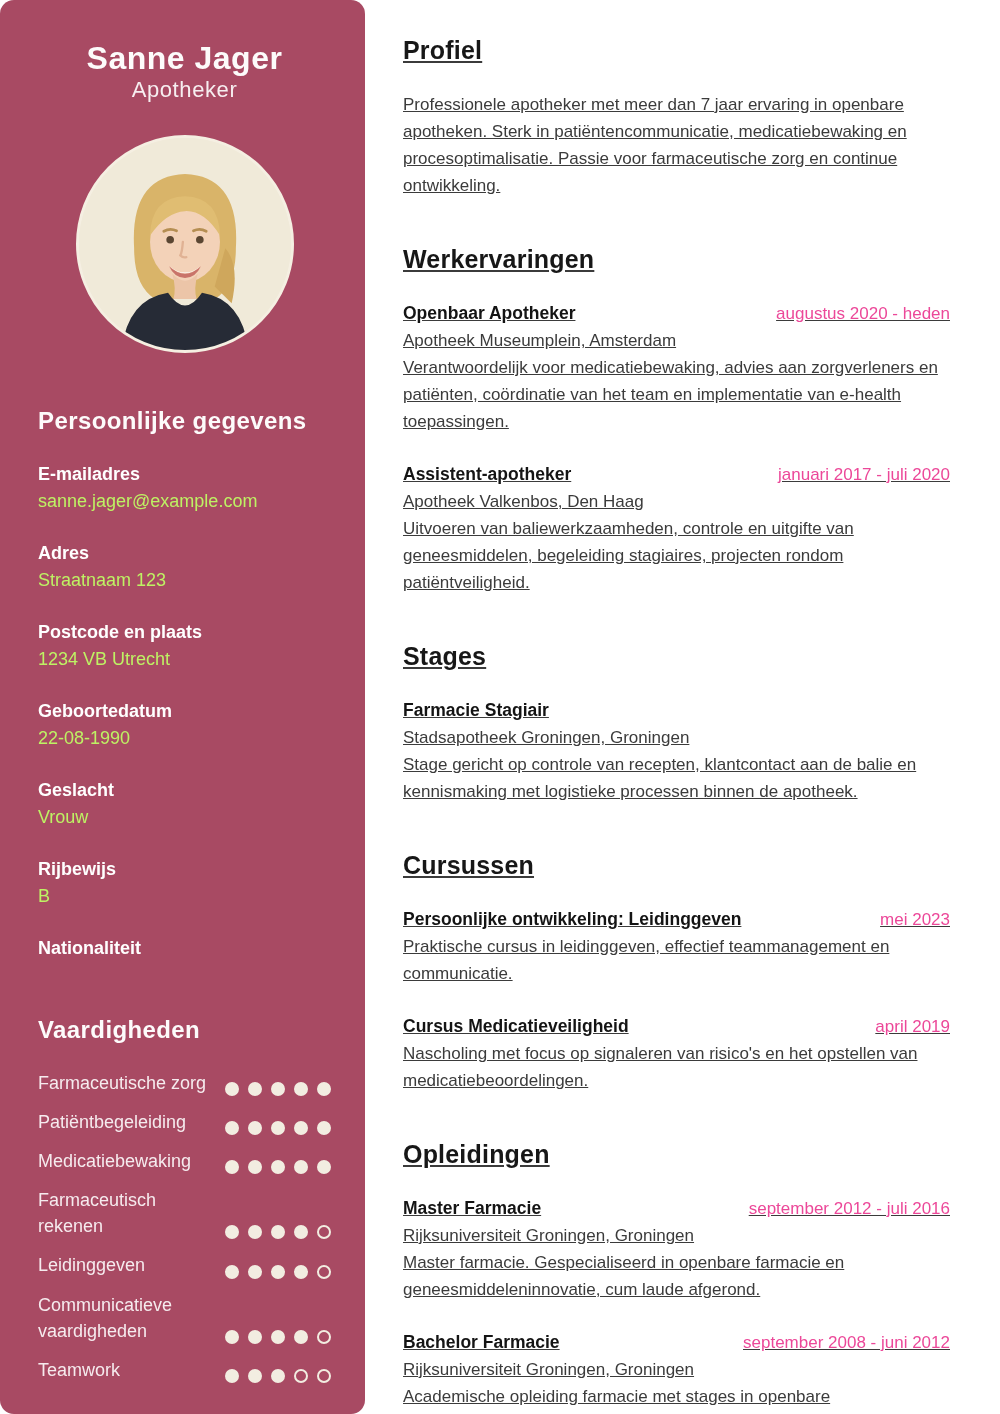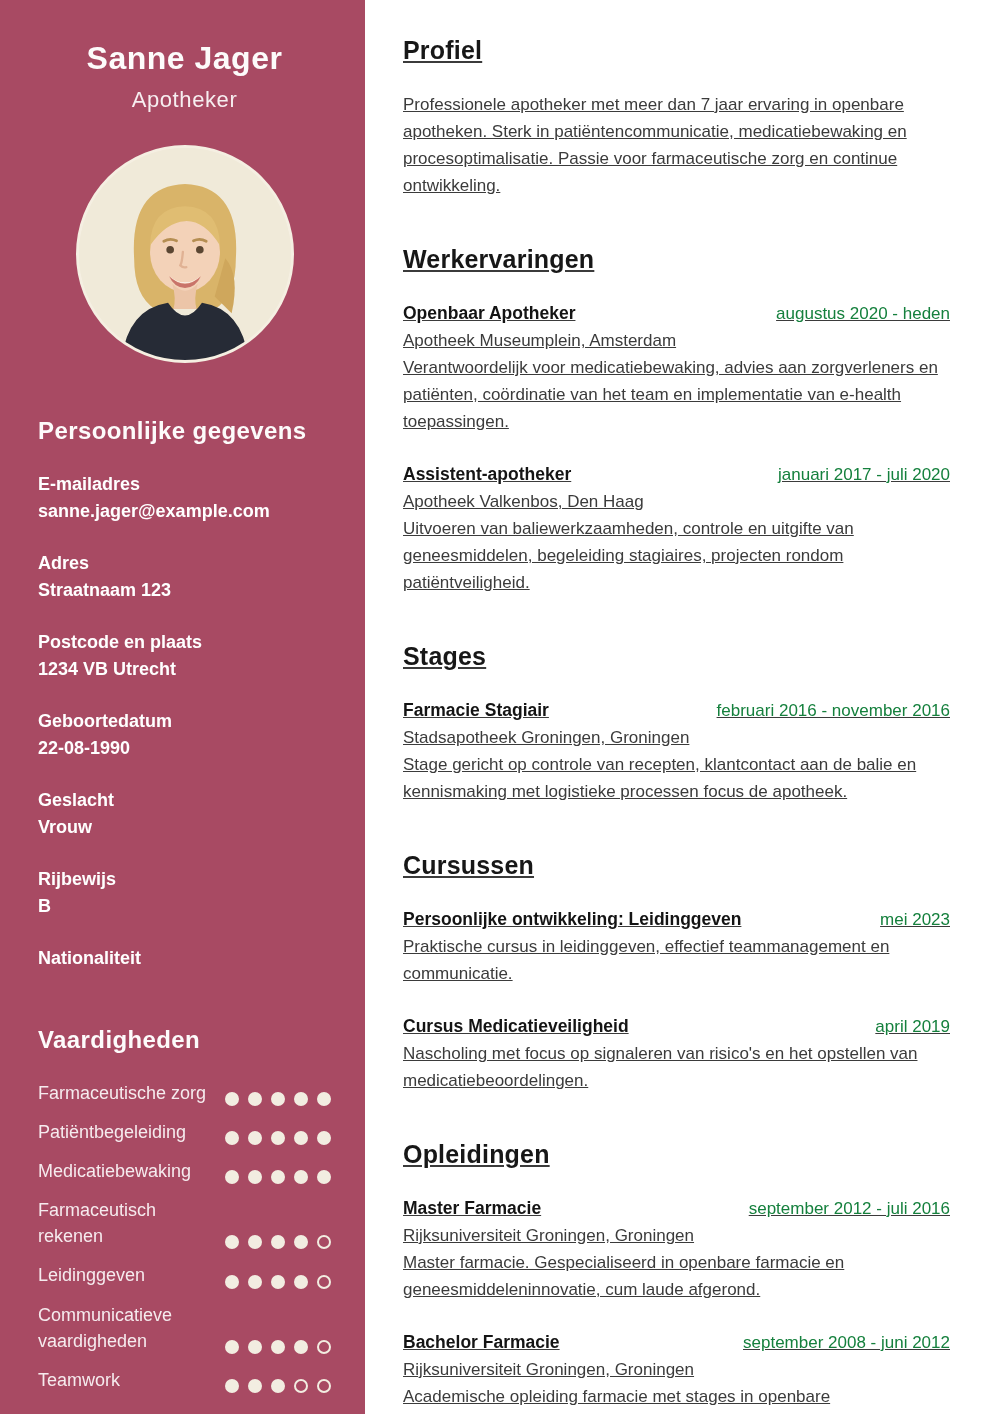--- a/index.html
+++ b/index.html
@@ -9,44 +9,45 @@
   .page {
     width: 1000px; height: 1414px;
     display: flex; overflow: hidden; background: #ffffff;
   }
 
   
   .sidebar {
     width: 365px; flex: 0 0 365px; height: 100%;
     background: #a84a63; color: #ffffff;
     padding: 40px 34px 4px 38px;
+    border-radius: 14px;
   }
   .sidebar-header { text-align: center; }
   .person-name {
     font-size: 32px; font-weight: bold; letter-spacing: 0.5px;
     color: #fdfbfb;
   }
   .person-role {
-    font-size: 22px; margin-top: 10px; color: #f7eef0; font-weight: normal;
+    font-size: 22px; color: #f7eef0; font-weight: normal;
     letter-spacing: 0.6px;
   }
   .photo-wrap { margin: 32px auto 0; width: 218px; height: 218px; }
   .photo {
     width: 218px; height: 218px; border-radius: 50%;
     overflow: hidden; border: 3px solid #f5efe2; background: #f0ead9;
   }
   .photo svg { display: block; width: 100%; height: 100%; }
 
   .side-section-heading {
     font-size: 24px; font-weight: bold; letter-spacing: 0.4px;
     margin-top: 54px; margin-bottom: 26px; color: #fdfbfb;
   }
   .field { margin-bottom: 25px; }
   .field-label { font-size: 18px; font-weight: bold; color: #ffffff; line-height: 1.5; }
-  .field-value { font-size: 18px; color: #ffffff; line-height: 1.5; font-weight: bold; }
+  .field-value { font-size: 18px; color: #bef264; line-height: 1.5; font-weight: normal; }
 
   .skill-row {
     display: flex; align-items: flex-end; justify-content: space-between;
     margin-bottom: 13px;
   }
   .skill-label {
     font-size: 18px; color: #f6ebee; line-height: 1.45; flex: 1 1 auto;
     padding-right: 10px;
   }
   .skill-dots { display: flex; gap: 9px; flex: 0 0 auto; }
@@ -65,21 +66,21 @@
     font-size: 25px; font-weight: bold; color: #171717;
     letter-spacing: 0.2px; margin-bottom: 26px;
   }
   .section-body { font-size: 17px; line-height: 27px; color: #3b3b3b; }
 
   .entry { margin-bottom: 26px; }
   .entry-header {
     display: flex; justify-content: space-between; align-items: center;
   }
   .entry-title { font-size: 17.5px; font-weight: bold; color: #141414; line-height: 27px; }
-  .entry-period { font-size: 17px; color: #15803d; line-height: 27px; white-space: nowrap; }
+  .entry-period { font-size: 17px; color: #ec4899; line-height: 27px; white-space: nowrap; }
   .entry-org { font-size: 17px; color: #3b3b3b; line-height: 27px; }
   .entry-desc { font-size: 17px; color: #3b3b3b; line-height: 27px; }
 </style>
 </head>
 <body>
 
 <div class="page">
 
   <aside class="sidebar">
     <div class="sidebar-header">
@@ -239,24 +240,23 @@
         <div class="entry-desc">Uitvoeren van baliewerkzaamheden, controle en uitgifte van geneesmiddelen, begeleiding stagiaires, projecten rondom patiëntveiligheid.</div>
       </div>
     </section>
 
     <section class="section">
       <h2 class="section-heading">Stages</h2>
 
       <div class="entry">
         <div class="entry-header">
           <span class="entry-title">Farmacie Stagiair</span>
-          <span class="entry-period">februari 2016 - november 2016</span>
         </div>
         <div class="entry-org">Stadsapotheek Groningen, Groningen</div>
-        <div class="entry-desc">Stage gericht op controle van recepten, klantcontact aan de balie en kennismaking met logistieke processen focus de apotheek.</div>
+        <div class="entry-desc">Stage gericht op controle van recepten, klantcontact aan de balie en kennismaking met logistieke processen binnen de apotheek.</div>
       </div>
     </section>
 
     <section class="section">
       <h2 class="section-heading">Cursussen</h2>
 
       <div class="entry">
         <div class="entry-header">
           <span class="entry-title">Persoonlijke ontwikkeling: Leidinggeven</span>
           <span class="entry-period">mei 2023</span>

